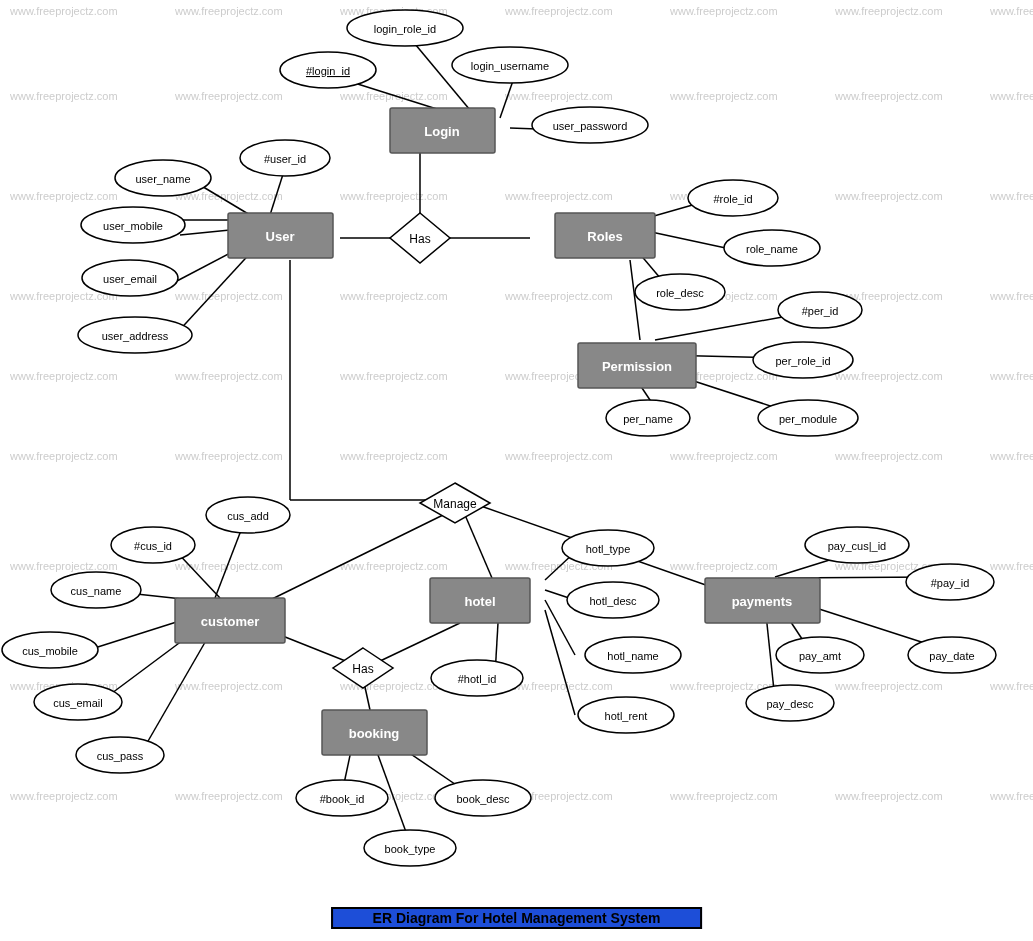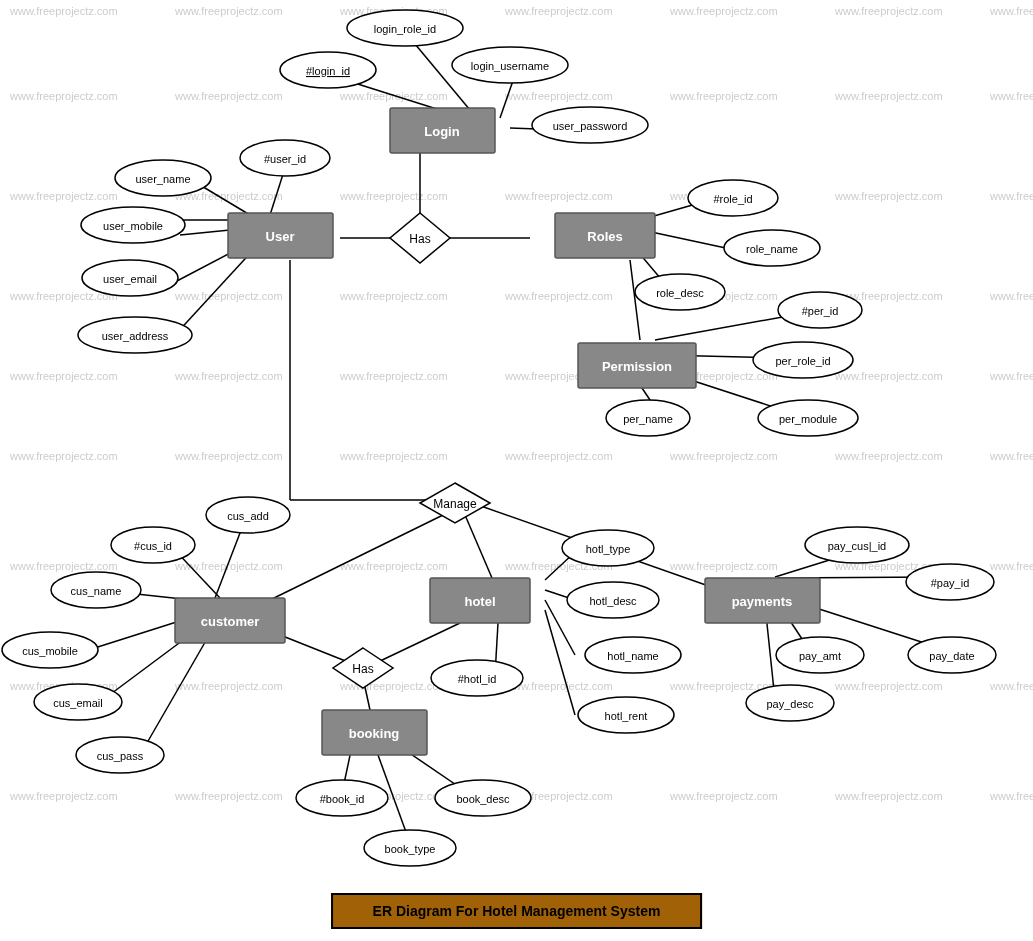--- a/index.html
+++ b/index.html
@@ -302,13 +302,13 @@
   <text x="342" y="803" text-anchor="middle" fill="#000" font-size="11" font-family="Arial">#book_id</text>
 
   <ellipse cx="483" cy="798" rx="48" ry="18" fill="#fff" stroke="#000" stroke-width="1.5"></ellipse>
   <text x="483" y="803" text-anchor="middle" fill="#000" font-size="11" font-family="Arial">book_desc</text>
 
   <ellipse cx="410" cy="848" rx="46" ry="18" fill="#fff" stroke="#000" stroke-width="1.5"></ellipse>
   <text x="410" y="853" text-anchor="middle" fill="#000" font-size="11" font-family="Arial">book_type</text>
 
 </svg>
 
-<div style="position:absolute; bottom:12px; left:50%; transform:translateX(-50%); border:2px solid #000; padding:8px 40px; font-size:14px; font-weight:bold; background:#a16207; white-space:nowrap;">ER Diagram For Hotel Management System</div>
+<div style="position:absolute; bottom:12px; left:50%; transform:translateX(-50%); border:2px solid #000; padding:1px 40px; font-size:14px; font-weight:bold; background:#1d4ed8; white-space:nowrap;">ER Diagram For Hotel Management System</div>
 
 </body></html>

